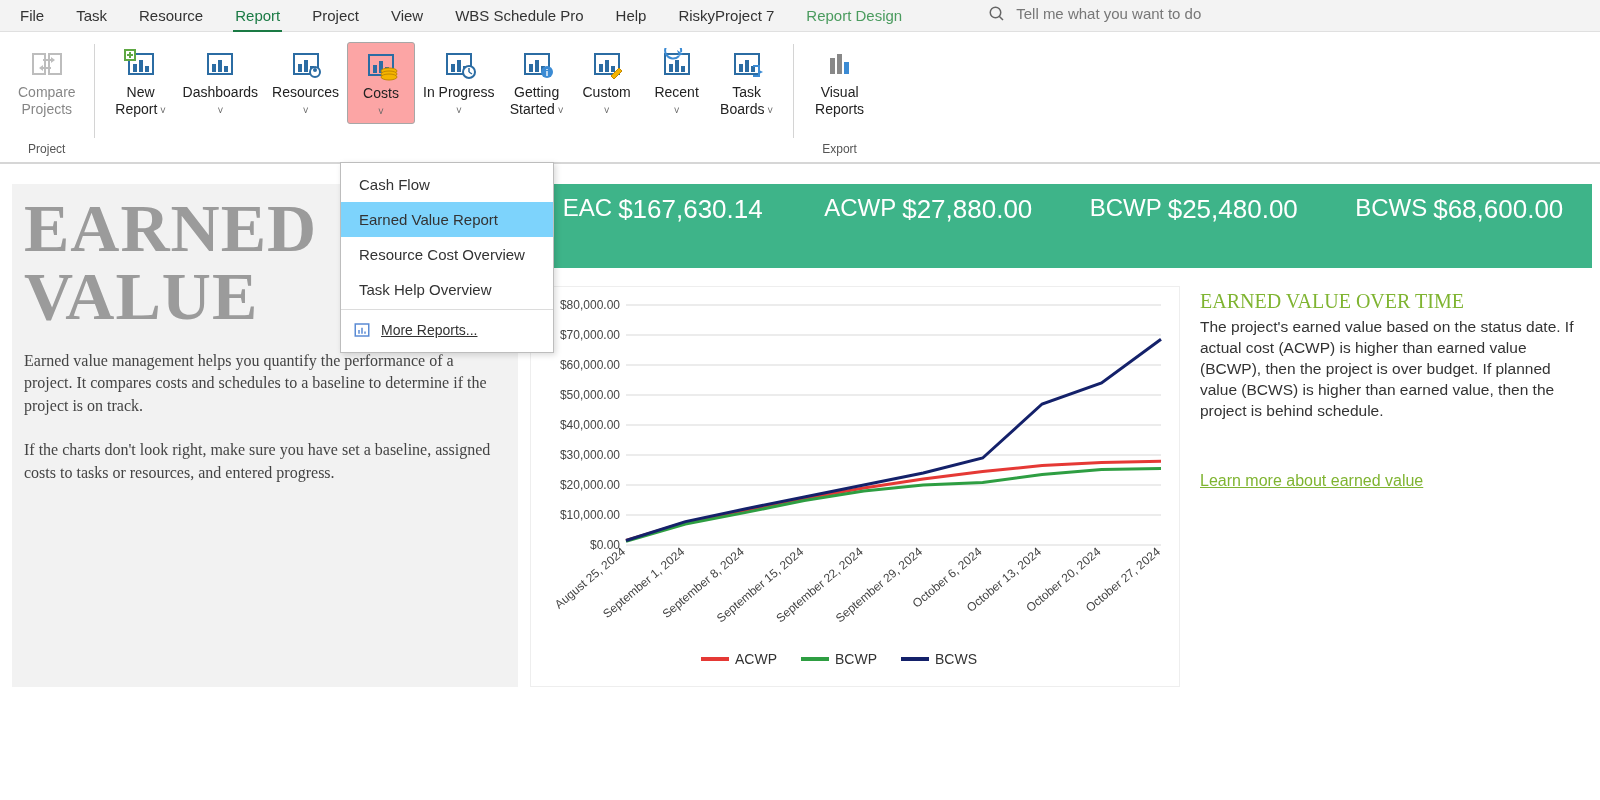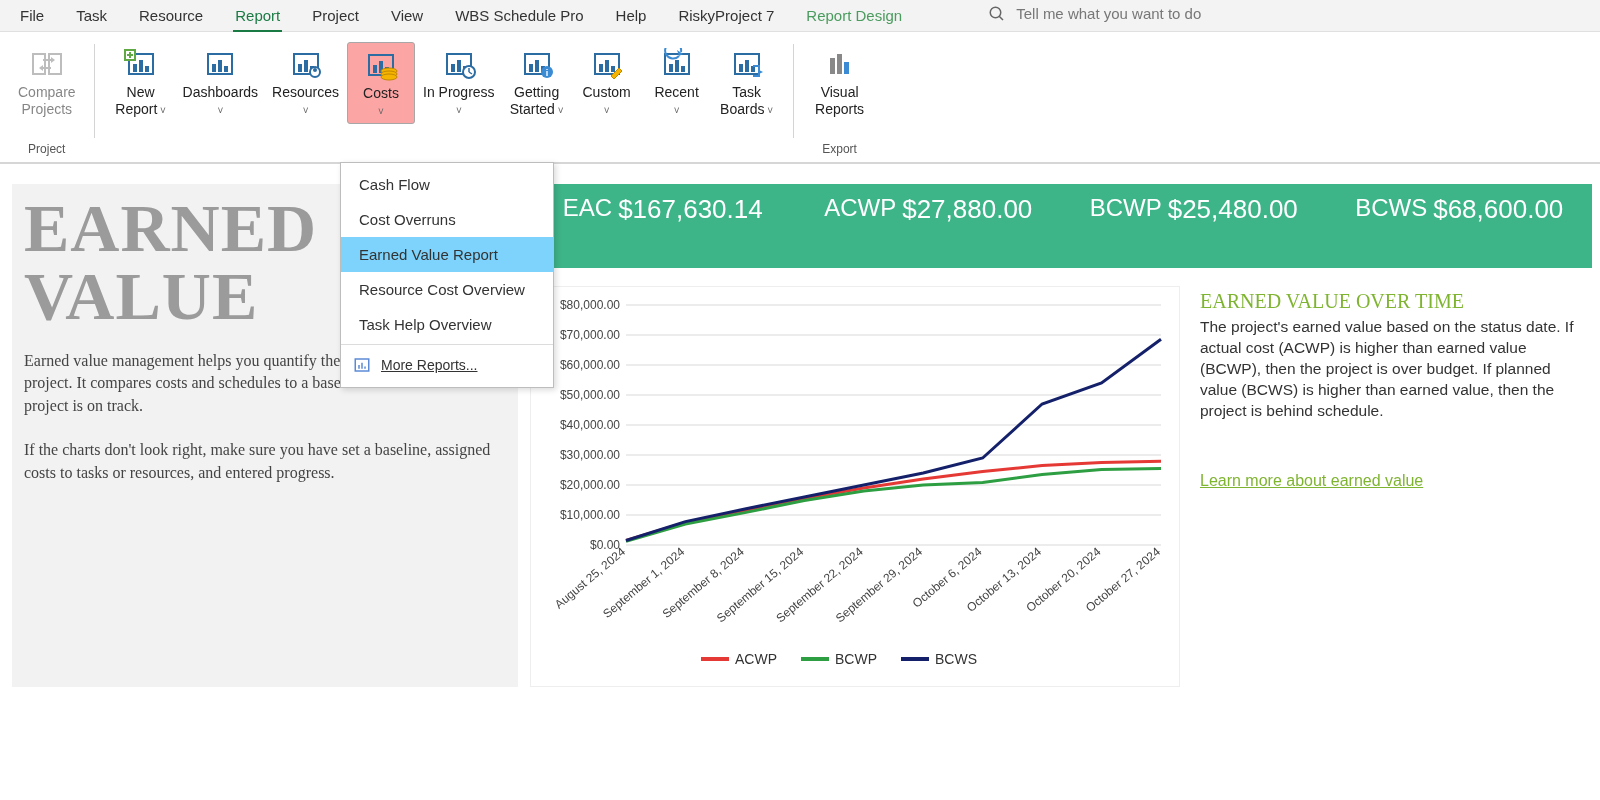--- a/index.html
+++ b/index.html
@@ -252,21 +252,20 @@
             <div class="lbl">Reports</div>
           </div>
         </div>
         <div class="ribbon-group-label">Export</div>
       </div>
     </div>
 
   <div class="dropdown">
     <div id="dropdown-items">
         <div class="dropdown-item">Cash Flow</div>
-        <div class="dropdown-item">Cost Overruns</div>
         <div class="dropdown-item highlight">Earned Value Report</div>
         <div class="dropdown-item">Resource Cost Overview</div>
         <div class="dropdown-item">Task Help Overview</div>
       </div>
     <div class="dropdown-sep"></div>
     <div class="dropdown-more">
       <svg width="18" height="18" viewBox="0 0 24 24">
           <rect x="3" y="4" width="18" height="16" fill="none" stroke="#5b8bd4" stroke-width="2"></rect>
           <rect x="7" y="12" width="2" height="5" fill="#5b8bd4"></rect>
           <rect x="11" y="9" width="2" height="8" fill="#5b8bd4"></rect>

